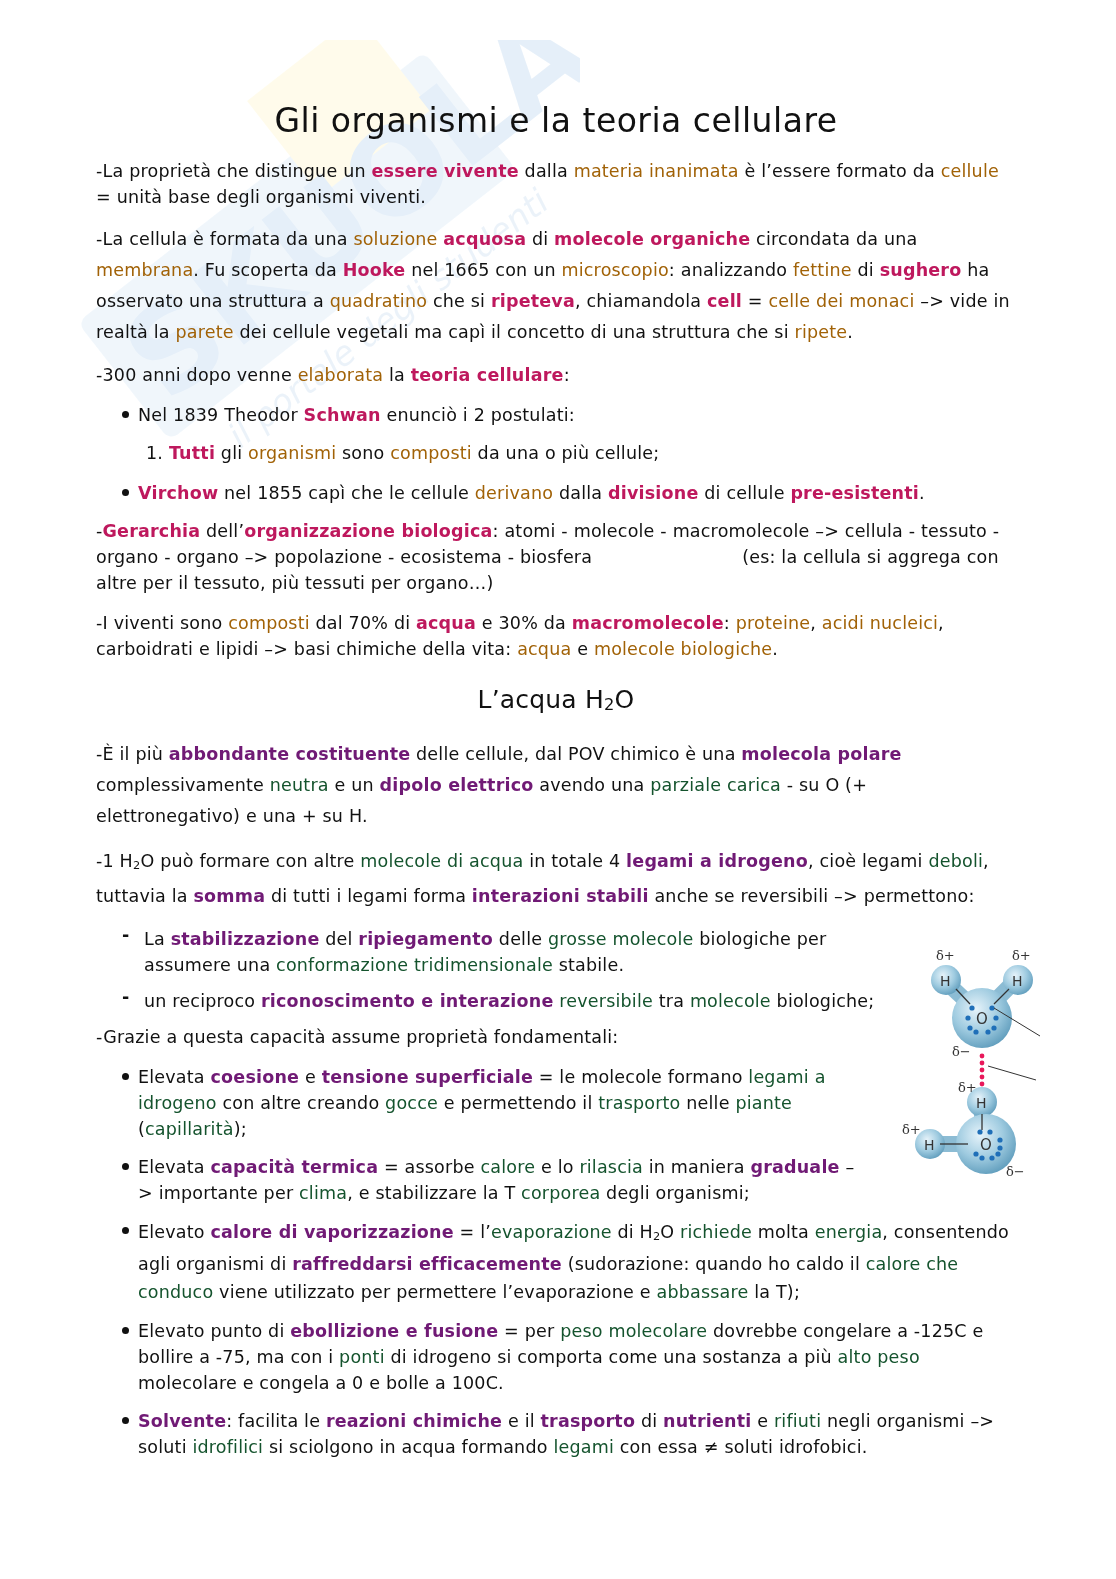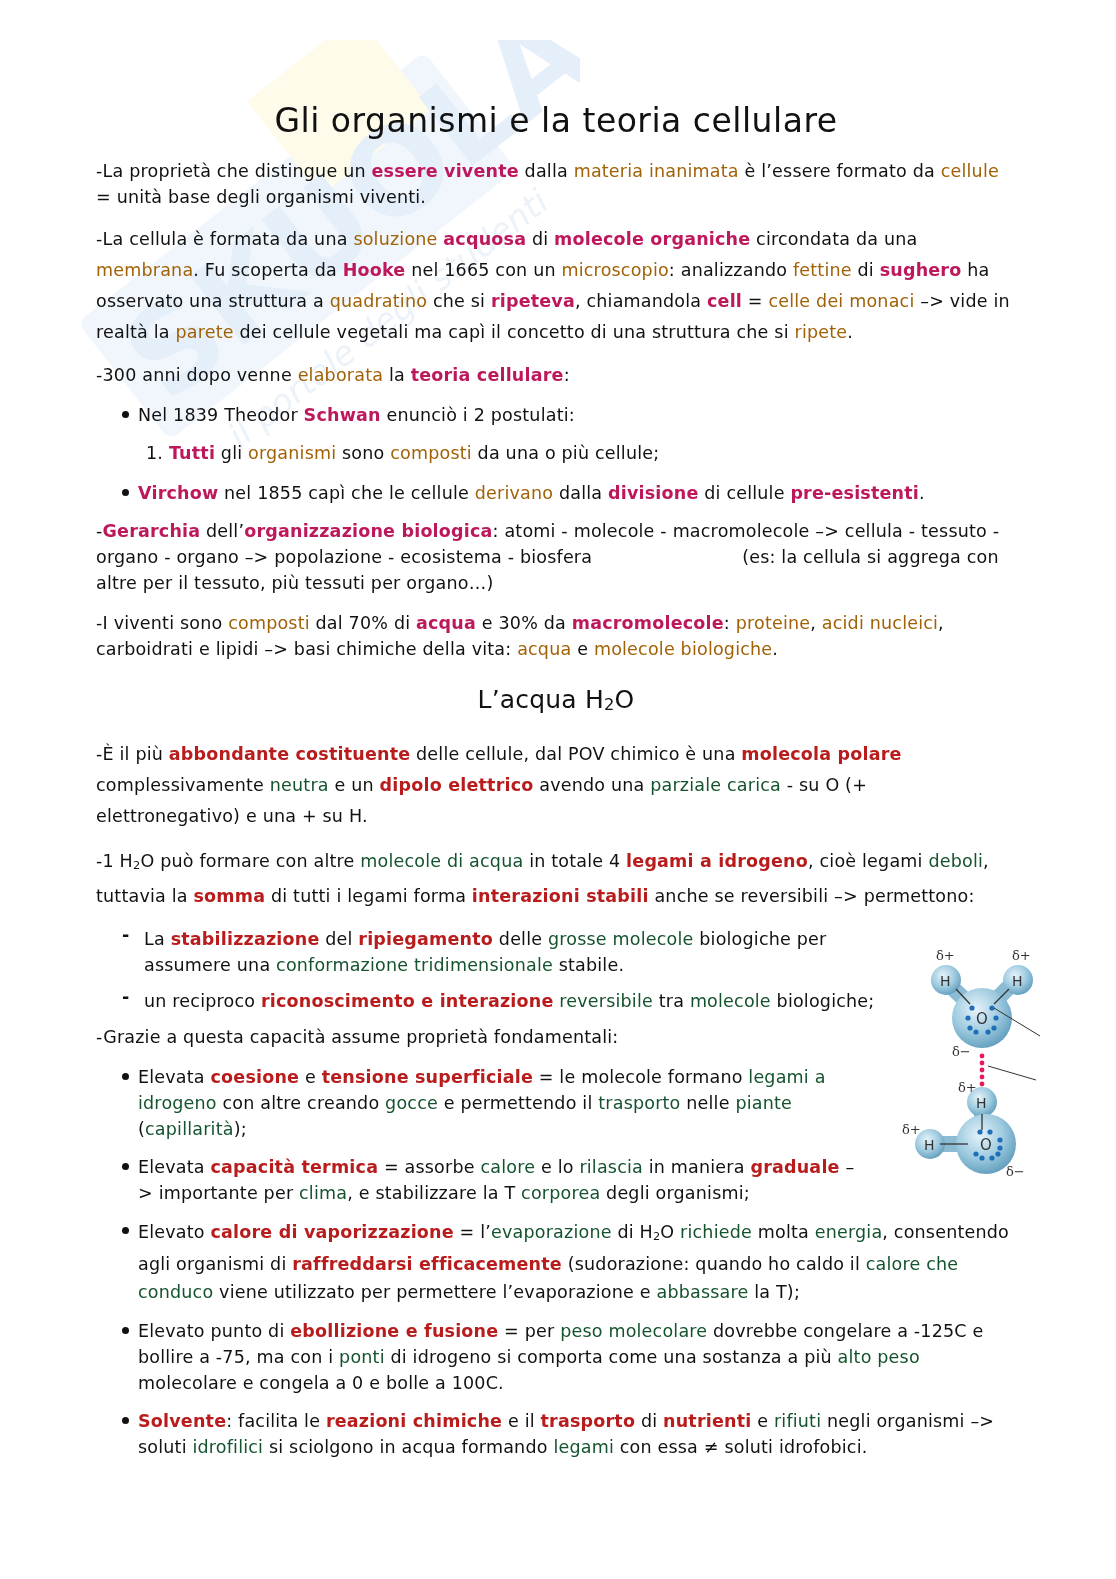--- a/index.html
+++ b/index.html
@@ -22,21 +22,21 @@
     }
     h2.title2 {
       font-family: "DejaVu Sans", sans-serif; font-weight: normal;
       font-size: 25px; text-align: center; margin: 16px 0 12px 0; line-height: 44px;
     }
     p { margin: 0 0 14px 0; }
     p.tight { line-height: 31px; }
     .y { color: #a16207; }           
     .o { color: #be185d; font-weight: bold; }  
     .m { color: #14532d; }           
-    .r { color: #b91c1c; font-weight: bold; }  
+    .r { color: #701a75; font-weight: bold; }  
     ul.bul { list-style: none; margin: 0 0 10px 0; padding: 0 0 0 24px; }
     ul.bul > li { position: relative; padding-left: 18px; margin-bottom: 12px; }
     ul.bul > li::before {
       content: ""; position: absolute; left: 2px; top: 9px;
       width: 7px; height: 7px; border-radius: 50%; background: #111;
     }
     ol.num { list-style: none; margin: 0 0 12px 0; padding: 0 0 0 50px; }
     ol.num > li { margin-bottom: 14px; }
     ul.dash { list-style: none; margin: 0 0 10px 0; padding: 0 0 0 24px; width: 760px; }
     ul.dash > li { position: relative; padding-left: 24px; margin-bottom: 10px; }

